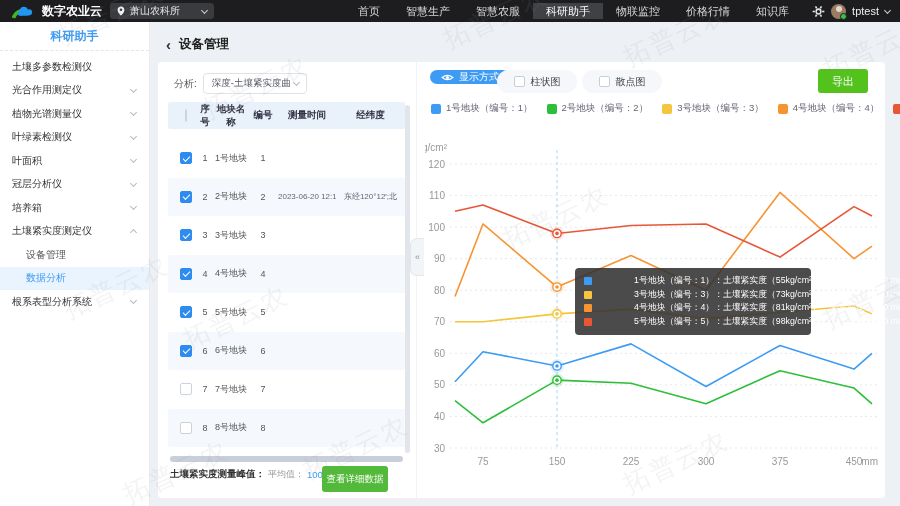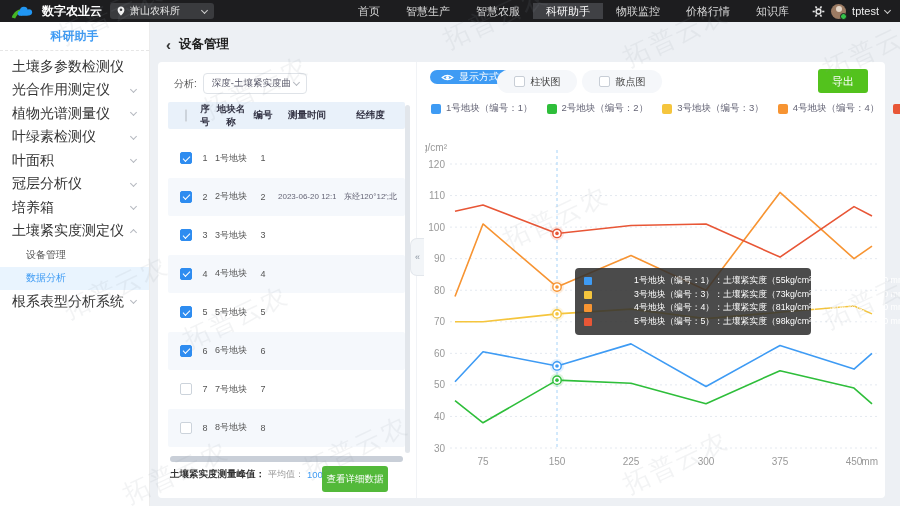--- a/index.html
+++ b/index.html
@@ -20,21 +20,21 @@
   .avatar::before { content:''; position:absolute; left:4.5px; top:2px; width:6px; height:6px; border-radius:50%; background:#E4D7C9; }
   .avatar::after { content:''; position:absolute; right:-1px; bottom:-1px; width:5px; height:5px; border-radius:50%; background:#35C24A; border:1px solid #1D1D1F; }
   .user-name { color:#EDEDED; font-size:11px; }
   .chev { width:5px; height:5px; border-right:1.2px solid #B5B9C0; border-bottom:1.2px solid #B5B9C0; transform:rotate(45deg); display:inline-block; margin-top:-2px; }
   .chev.up { transform:rotate(225deg); margin-top:2px; }
   .chev.light { border-color:#cfcfcf; }
 
   
   #sidebar { position:absolute; left:0; top:22px; width:150px; height:484px; background:#fff; border-right:1px solid #ECECEC; z-index:4; }
   .sb-title { height:29px; display:flex; align-items:center; justify-content:center; color:#3E9BF4; font-size:12px; font-weight:bold; border-bottom:1px dashed #E6E6E6; margin-bottom:4px; }
-  .sb-item { height:23.5px; display:flex; align-items:center; padding:0 13px 0 12px; font-size:14px; color:#333; cursor:pointer; white-space:nowrap; }
+  .sb-item { height:23.5px; display:flex; align-items:center; padding:0 13px 0 12px; font-size:10px; color:#333; cursor:pointer; white-space:nowrap; }
   .sb-item .chev { margin-left:auto; }
   .sb-sub { padding-left:26px; color:#555; font-size:10px; }
   .sb-sub.active { background:#E9F4FE; color:#3E9BF4;font-family:Liberation Serif, serif; }
 
   
   #main-bg { position:absolute; left:150px; top:22px; width:750px; height:484px; background:#EDF0F4; }
   #page-head { position:absolute; left:166px; top:36px; display:flex; align-items:center; gap:8px; }
   #back-btn { font-size:15px; font-weight:bold; color:#333; line-height:14px; cursor:pointer; }
   #page-title { font-size:12.5px; font-weight:bold; color:#222; }
 

